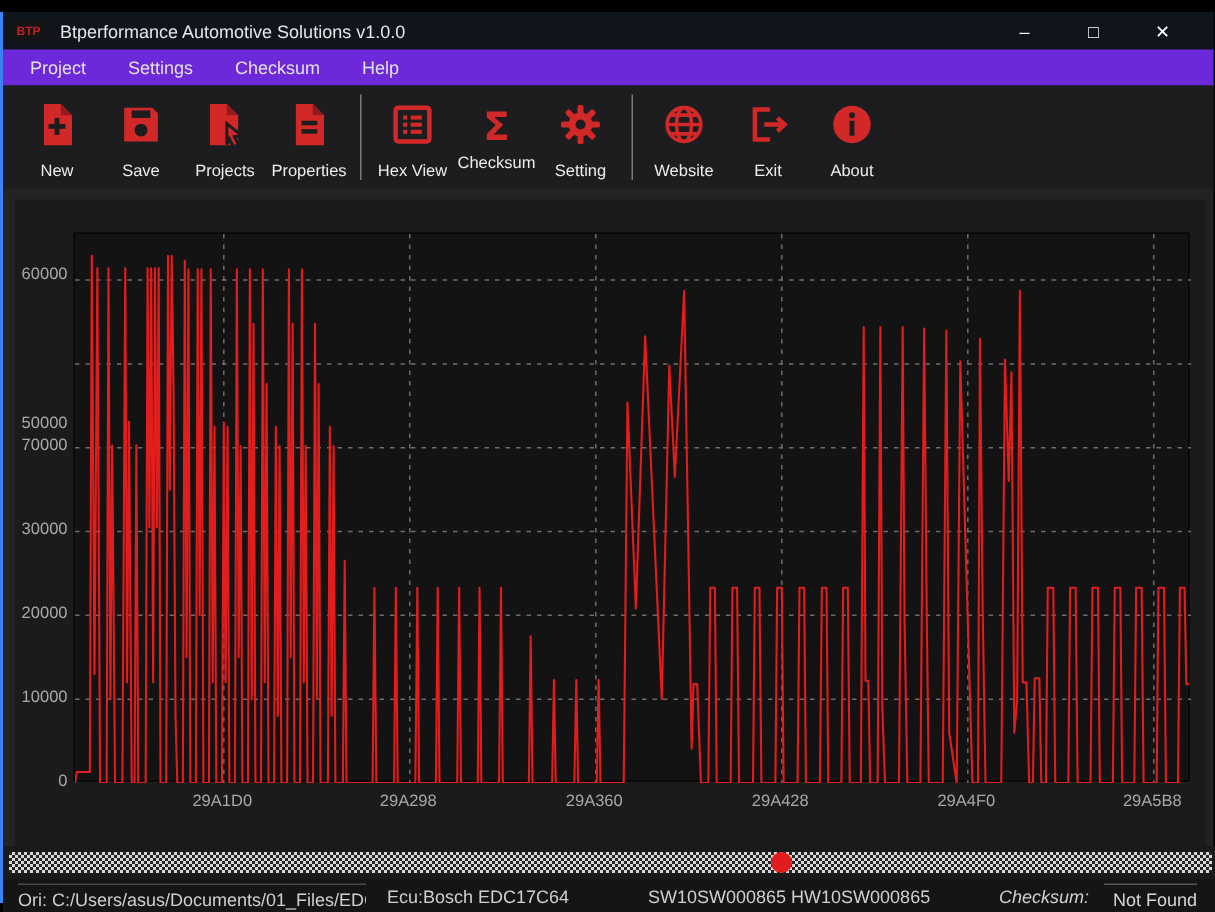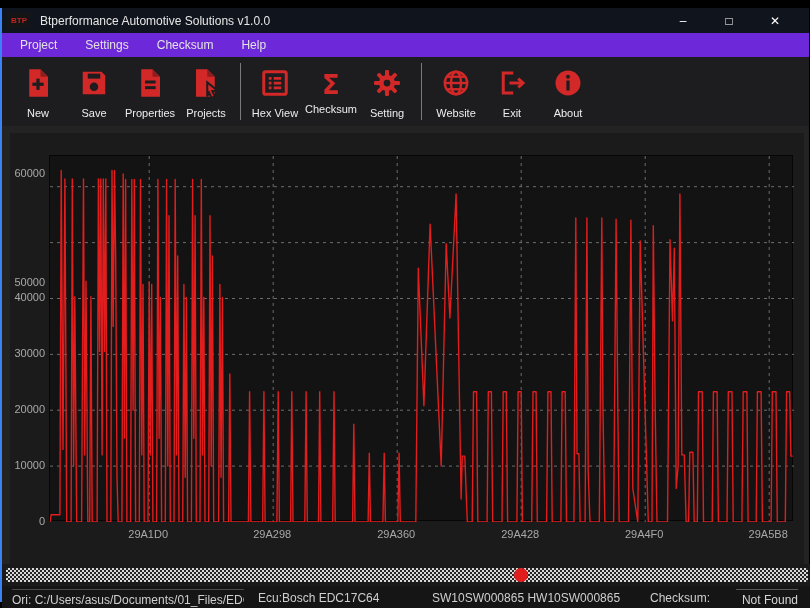--- a/index.html
+++ b/index.html
@@ -36,21 +36,21 @@
   .slider-track { position:absolute; left:4px; right:4px; top:4px; height:14px;
     background-image:conic-gradient(#d8d8d8 25%, #262626 0 50%, #d8d8d8 0 75%, #262626 0);
     background-size:4px 4px; }
   .slider-thumb { position:absolute; top:0px; width:14px; height:14px; border-radius:50%; background:#e01c1c; }
 
   
   .statusbar { position:absolute; top:578px; left:0; width:810px; height:24px; background:#151515; display:flex; align-items:center; color:#cfcfcf; font-size:12px; }
   .st-ori { width:232px; margin-left:10px; border-top:1px solid #4a4a4a; padding-top:3px; white-space:nowrap; overflow:hidden; }
   .st-ecu { margin-left:14px; white-space:nowrap; }
   .st-sw { position:absolute; left:430px; white-space:nowrap; }
-  .st-chk { position:absolute; left:648px; white-space:nowrap; }
+  .st-chk { position:absolute; left:664px; white-space:nowrap;font-style:italic; }
   .st-nf { position:absolute; right:14px; width:62px; border-top:1px solid #585858; padding-top:3px; text-align:right; color:#d6d6d6; }
 </style>
 </head>
 <body>
 
 <div id="window">
 
   <div class="titlebar">
     <div class="logo-box">BTP</div>
     <div class="title-text">Btperformance Automotive Solutions v1.0.0</div>
@@ -81,34 +81,34 @@
       <div class="tool-btn">
         <div><svg width="30" height="30" viewBox="0 0 24 24">
             <path d="M3 3h15l3 3v15H3z" fill="#d22828"></path>
             <rect x="7" y="4.5" width="10" height="4" fill="#1d1d1f"></rect>
             <circle cx="12" cy="15" r="3.4" fill="#1d1d1f"></circle>
           </svg></div>
         <div class="lbl">Save</div>
       </div>
       <div class="tool-btn">
         <div><svg width="30" height="30" viewBox="0 0 24 24">
+            <path d="M4 1h9l6 6v16H4z" fill="#d22828"></path>
+            <path d="M13 1v6h6z" fill="#8f1d1d"></path>
+            <path d="M13 11.5 l8 6.5 -4 .5 2.1 4.2 -2.6 1.2 -2.1-4.2 -1.4 3z" fill="#d22828" stroke="#1d1d1f" stroke-width="1.6"></path>
+          </svg></div>
+        <div class="lbl">Projects</div>
+      </div>
+      <div class="tool-btn">
+        <div><svg width="30" height="30" viewBox="0 0 24 24">
             <path d="M5 1h9l6 6v16H5z" fill="#d22828"></path>
             <path d="M14 1v6h6z" fill="#8f1d1d"></path>
             <rect x="8" y="10" width="8.5" height="2.4" fill="#1d1d1f"></rect>
             <rect x="8" y="14.5" width="8.5" height="2.4" fill="#1d1d1f"></rect>
           </svg></div>
         <div class="lbl">Properties</div>
-      </div>
-      <div class="tool-btn">
-        <div><svg width="30" height="30" viewBox="0 0 24 24">
-            <path d="M4 1h9l6 6v16H4z" fill="#d22828"></path>
-            <path d="M13 1v6h6z" fill="#8f1d1d"></path>
-            <path d="M13 11.5 l8 6.5 -4 .5 2.1 4.2 -2.6 1.2 -2.1-4.2 -1.4 3z" fill="#d22828" stroke="#1d1d1f" stroke-width="1.6"></path>
-          </svg></div>
-        <div class="lbl">Projects</div>
       </div>
       <div class="tool-sep"></div>
       <div class="tool-btn">
         <div><svg width="30" height="30" viewBox="0 0 24 24">
             <rect x="3" y="3" width="18" height="18" rx="1.5" fill="none" stroke="#d22828" stroke-width="2.4"></rect>
             <g fill="#d22828">
               <rect x="7" y="7.2" width="2.2" height="2.2"></rect>
               <rect x="11" y="7.2" width="6" height="2.2"></rect>
               <rect x="7" y="11" width="2.2" height="2.2"></rect>
               <rect x="11" y="11" width="6" height="2.2"></rect>
@@ -182,23 +182,23 @@
           <line x1="595.2" y1="0" x2="595.2" y2="366" stroke="#7c7c7c" stroke-width="1" stroke-dasharray="3,4" opacity="0.85"></line>
           <line x1="719.2" y1="0" x2="719.2" y2="366" stroke="#7c7c7c" stroke-width="1" stroke-dasharray="3,4" opacity="0.85"></line>
           <polyline fill="none" stroke="#e11d1d" stroke-width="1.4" stroke-linejoin="round" points="0.0,366.0 1.2,358.7 9.9,358.7 11.2,14.5 13.0,293.4 14.9,22.9 16.7,366.0 21.1,366.0 22.3,22.9 23.6,310.1 24.8,140.8 26.7,366.0 31.6,366.0 33.5,22.9 34.7,298.9 36.0,125.2 37.8,366.0 39.7,366.0 40.9,140.8 42.2,366.0 47.1,366.0 48.4,22.9 49.6,195.6 50.8,22.9 52.1,298.9 53.3,22.9 54.6,195.6 55.8,22.9 57.0,366.0 60.8,366.0 62.0,14.5 63.2,170.4 64.5,14.5 65.7,103.4 67.0,321.3 68.2,366.0 71.9,366.0 73.2,17.9 74.4,282.2 75.6,23.5 76.9,366.0 80.6,366.0 81.8,23.5 83.1,254.2 84.3,23.5 85.6,366.0 89.3,366.0 90.5,23.5 91.8,298.9 93.0,128.5 94.2,366.0 98.0,366.0 99.2,125.7 100.4,298.9 101.7,128.5 102.9,366.0 106.6,366.0 107.9,23.5 109.1,282.2 110.4,141.4 111.6,366.0 115.3,366.0 116.6,23.5 117.8,310.1 119.0,59.8 120.3,366.0 124.0,366.0 125.2,23.5 126.5,298.9 127.7,100.0 129.0,366.0 132.7,366.0 133.9,128.5 135.2,321.3 136.4,141.4 137.6,366.0 141.4,366.0 142.6,23.5 143.8,282.2 145.1,59.8 146.3,366.0 150.0,366.0 151.3,23.5 152.5,298.9 153.8,141.4 155.0,366.0 158.7,366.0 160.0,59.8 161.2,310.1 162.4,100.0 163.7,366.0 168.6,366.0 169.9,128.5 171.1,321.3 172.4,141.4 173.6,366.0 178.6,366.0 179.8,217.9 181.0,366.0 198.4,366.0 199.6,235.8 200.9,366.0 212.7,366.0 213.9,235.8 215.1,366.0 226.9,366.0 228.2,235.8 229.4,366.0 240.6,366.0 241.8,235.8 243.0,366.0 254.8,366.0 256.1,235.8 257.3,366.0 268.5,366.0 269.7,235.8 270.9,366.0 282.7,366.0 284.0,235.8 285.2,366.0 302.6,366.0 303.8,268.2 305.0,366.0 318.1,366.0 319.3,297.3 320.5,366.0 332.9,366.0 334.2,297.3 335.4,366.0 347.8,366.0 349.1,297.3 350.3,366.0 365.8,366.0 368.3,112.3 373.9,249.8 380.1,68.2 391.2,310.1 396.2,87.7 399.9,162.0 406.1,38.0 411.1,343.1 412.3,300.1 414.8,300.1 417.3,366.0 422.2,366.0 423.5,235.8 426.6,235.8 427.8,366.0 437.1,366.0 438.3,235.8 441.4,235.8 442.7,366.0 452.0,366.0 453.2,235.8 456.3,235.8 457.6,366.0 466.9,366.0 468.1,235.8 471.2,235.8 472.4,366.0 481.7,366.0 483.0,235.8 486.1,235.8 487.3,366.0 496.6,366.0 497.9,235.8 501.0,235.8 502.2,366.0 510.9,366.0 512.1,235.8 515.2,235.8 516.5,366.0 523.9,366.0 525.8,62.0 527.0,297.8 528.9,297.8 530.1,366.0 535.1,366.0 536.9,62.0 538.2,315.7 540.0,366.0 549.3,366.0 551.8,62.0 553.0,255.9 554.9,366.0 563.6,366.0 566.1,63.1 567.9,259.8 569.2,366.0 578.5,366.0 580.9,64.3 582.8,332.5 587.8,366.0 590.2,84.9 598.3,366.0 602.0,366.0 603.3,69.8 605.1,248.7 607.0,366.0 617.5,366.0 620.0,83.8 622.5,164.8 624.3,92.2 626.2,332.5 628.1,310.1 629.9,38.0 631.8,298.9 634.3,298.9 636.1,366.0 638.6,366.0 639.8,296.2 642.9,296.2 644.2,366.0 647.3,366.0 648.5,235.8 652.2,235.8 653.5,366.0 662.2,366.0 663.4,235.8 667.1,235.8 668.4,366.0 677.0,366.0 678.3,235.8 682.0,235.8 683.2,366.0 691.9,366.0 693.2,235.8 696.9,235.8 698.1,366.0 706.2,366.0 707.4,235.8 711.1,235.8 712.4,366.0 721.1,366.0 722.3,235.8 726.0,235.8 727.3,366.0 735.3,366.0 736.6,235.8 739.7,235.8 740.9,300.1 742.8,300.1"></polyline>
         </svg>
       </div>
     <div id="ylabels">
         <div class="ylab" style="left: 1px; top: 382px;">0</div>
         <div class="ylab" style="left: 1px; top: 326.122px;">10000</div>
         <div class="ylab" style="left: 1px; top: 270.244px;">20000</div>
         <div class="ylab" style="left: 1px; top: 214.366px;">30000</div>
-        <div class="ylab" style="left: 1px; top: 158.489px;">40000</div>
+        <div class="ylab" style="left: 1px; top: 158.489px;">70000</div>
         <div class="ylab" style="left: 1px; top: 102.611px; margin-top: 40px;">50000</div>
-        <div class="ylab" style="left: 1px; top: 34px;">60000</div>
+        <div class="ylab" style="left: 1px; top: 44px;">60000</div>
       </div>
     <div id="xlabels">
         <div class="xlab" style="left: 110.2px; top: 395px;">29A1D0</div>
         <div class="xlab" style="left: 234.2px; top: 395px;">29A298</div>
         <div class="xlab" style="left: 358.2px; top: 395px;">29A360</div>
         <div class="xlab" style="left: 482.2px; top: 395px;">29A428</div>
         <div class="xlab" style="left: 606.2px; top: 395px;">29A4F0</div>
         <div class="xlab" style="left: 730.2px; top: 395px;">29A5B8</div>
       </div>
   </div>

